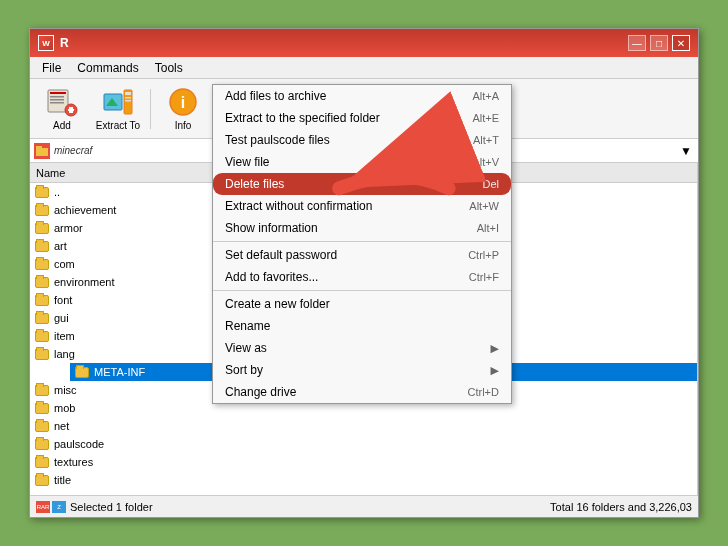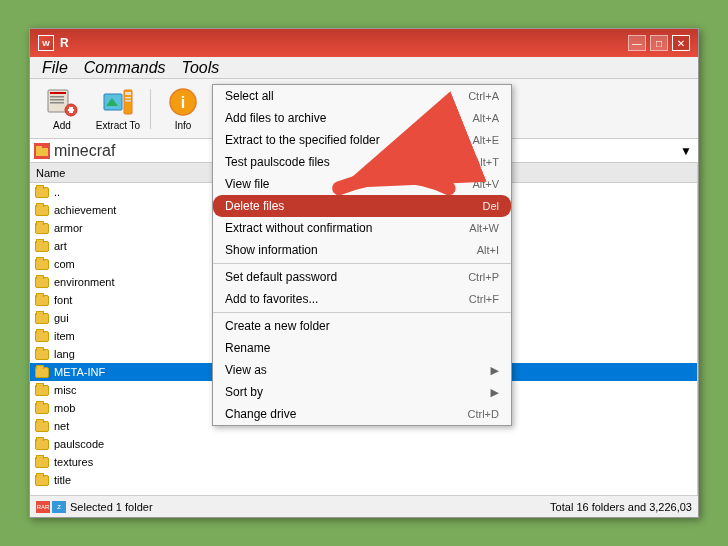--- a/index.html
+++ b/index.html
@@ -78,22 +78,21 @@
       background: #f0f0f0;
       height: 22px;
       display: flex;
       align-items: center;
       padding: 0 4px;
       border-bottom: 1px solid #ccc;
     }
     .menu-item {
       padding: 2px 8px;
       cursor: pointer;
-      font-size: 16px;
-      font-style: italic;
+      font-size: 12px;
     }
     .toolbar {
       background: #f5f5f5;
       height: 60px;
       display: flex;
       align-items: center;
       padding: 4px 6px;
       border-bottom: 1px solid #ccc;
       gap: 4px;
     }
@@ -130,22 +129,23 @@
       width: 16px;
       height: 16px;
       background: #e74c3c;
       display: flex;
       align-items: center;
       justify-content: center;
       font-size: 8px;
       color: white;
     }
     .breadcrumb-text {
-      font-size: 16px;
+      font-size: 10px;
       color: #333;
+      font-style: italic;
     }
     .breadcrumb-dropdown {
       margin-left: auto;
       width: 16px;
       height: 16px;
       display: flex;
       align-items: center;
       justify-content: center;
       cursor: pointer;
     }
@@ -180,21 +180,21 @@
     .col-size { width: 80px; }
     .col-packed { width: 60px; }
 
     .file-row {
       display: flex;
       align-items: center;
       height: 18px;
       padding: 0 4px;
       cursor: pointer;
     }
-    .file-row.selected { background: #0078d7; color: white; }
+    .file-row.selected { background: #0078d7; color: white; margin-left: 40px; }
     .file-row-icon {
       width: 16px;
       height: 14px;
       margin-right: 4px;
       display: flex;
       align-items: center;
       justify-content: center;
     }
     .folder-icon {
       width: 14px;
@@ -541,24 +541,20 @@
     <div class="file-row-icon">
       <div class="folder-icon"></div>
     </div>
     <span class="file-name-text">title</span>
   </div>
         </div>
     </div>
   </div>
 
   <div class="context-menu" id="context-menu-el">
-  <div class="ctx-item">
-    <span>Select all</span>
-    <span class="ctx-shortcut">Ctrl+A</span>
-  </div>
       <div class="ctx-item">
     <span>Add files to archive</span>
     <span class="ctx-shortcut">Alt+A</span>
   </div>
       <div class="ctx-item">
     <span>Extract to the specified folder</span>
     <span class="ctx-shortcut">Alt+E</span>
   </div>
       <div class="ctx-item">
     <span>Test paulscode files</span>

